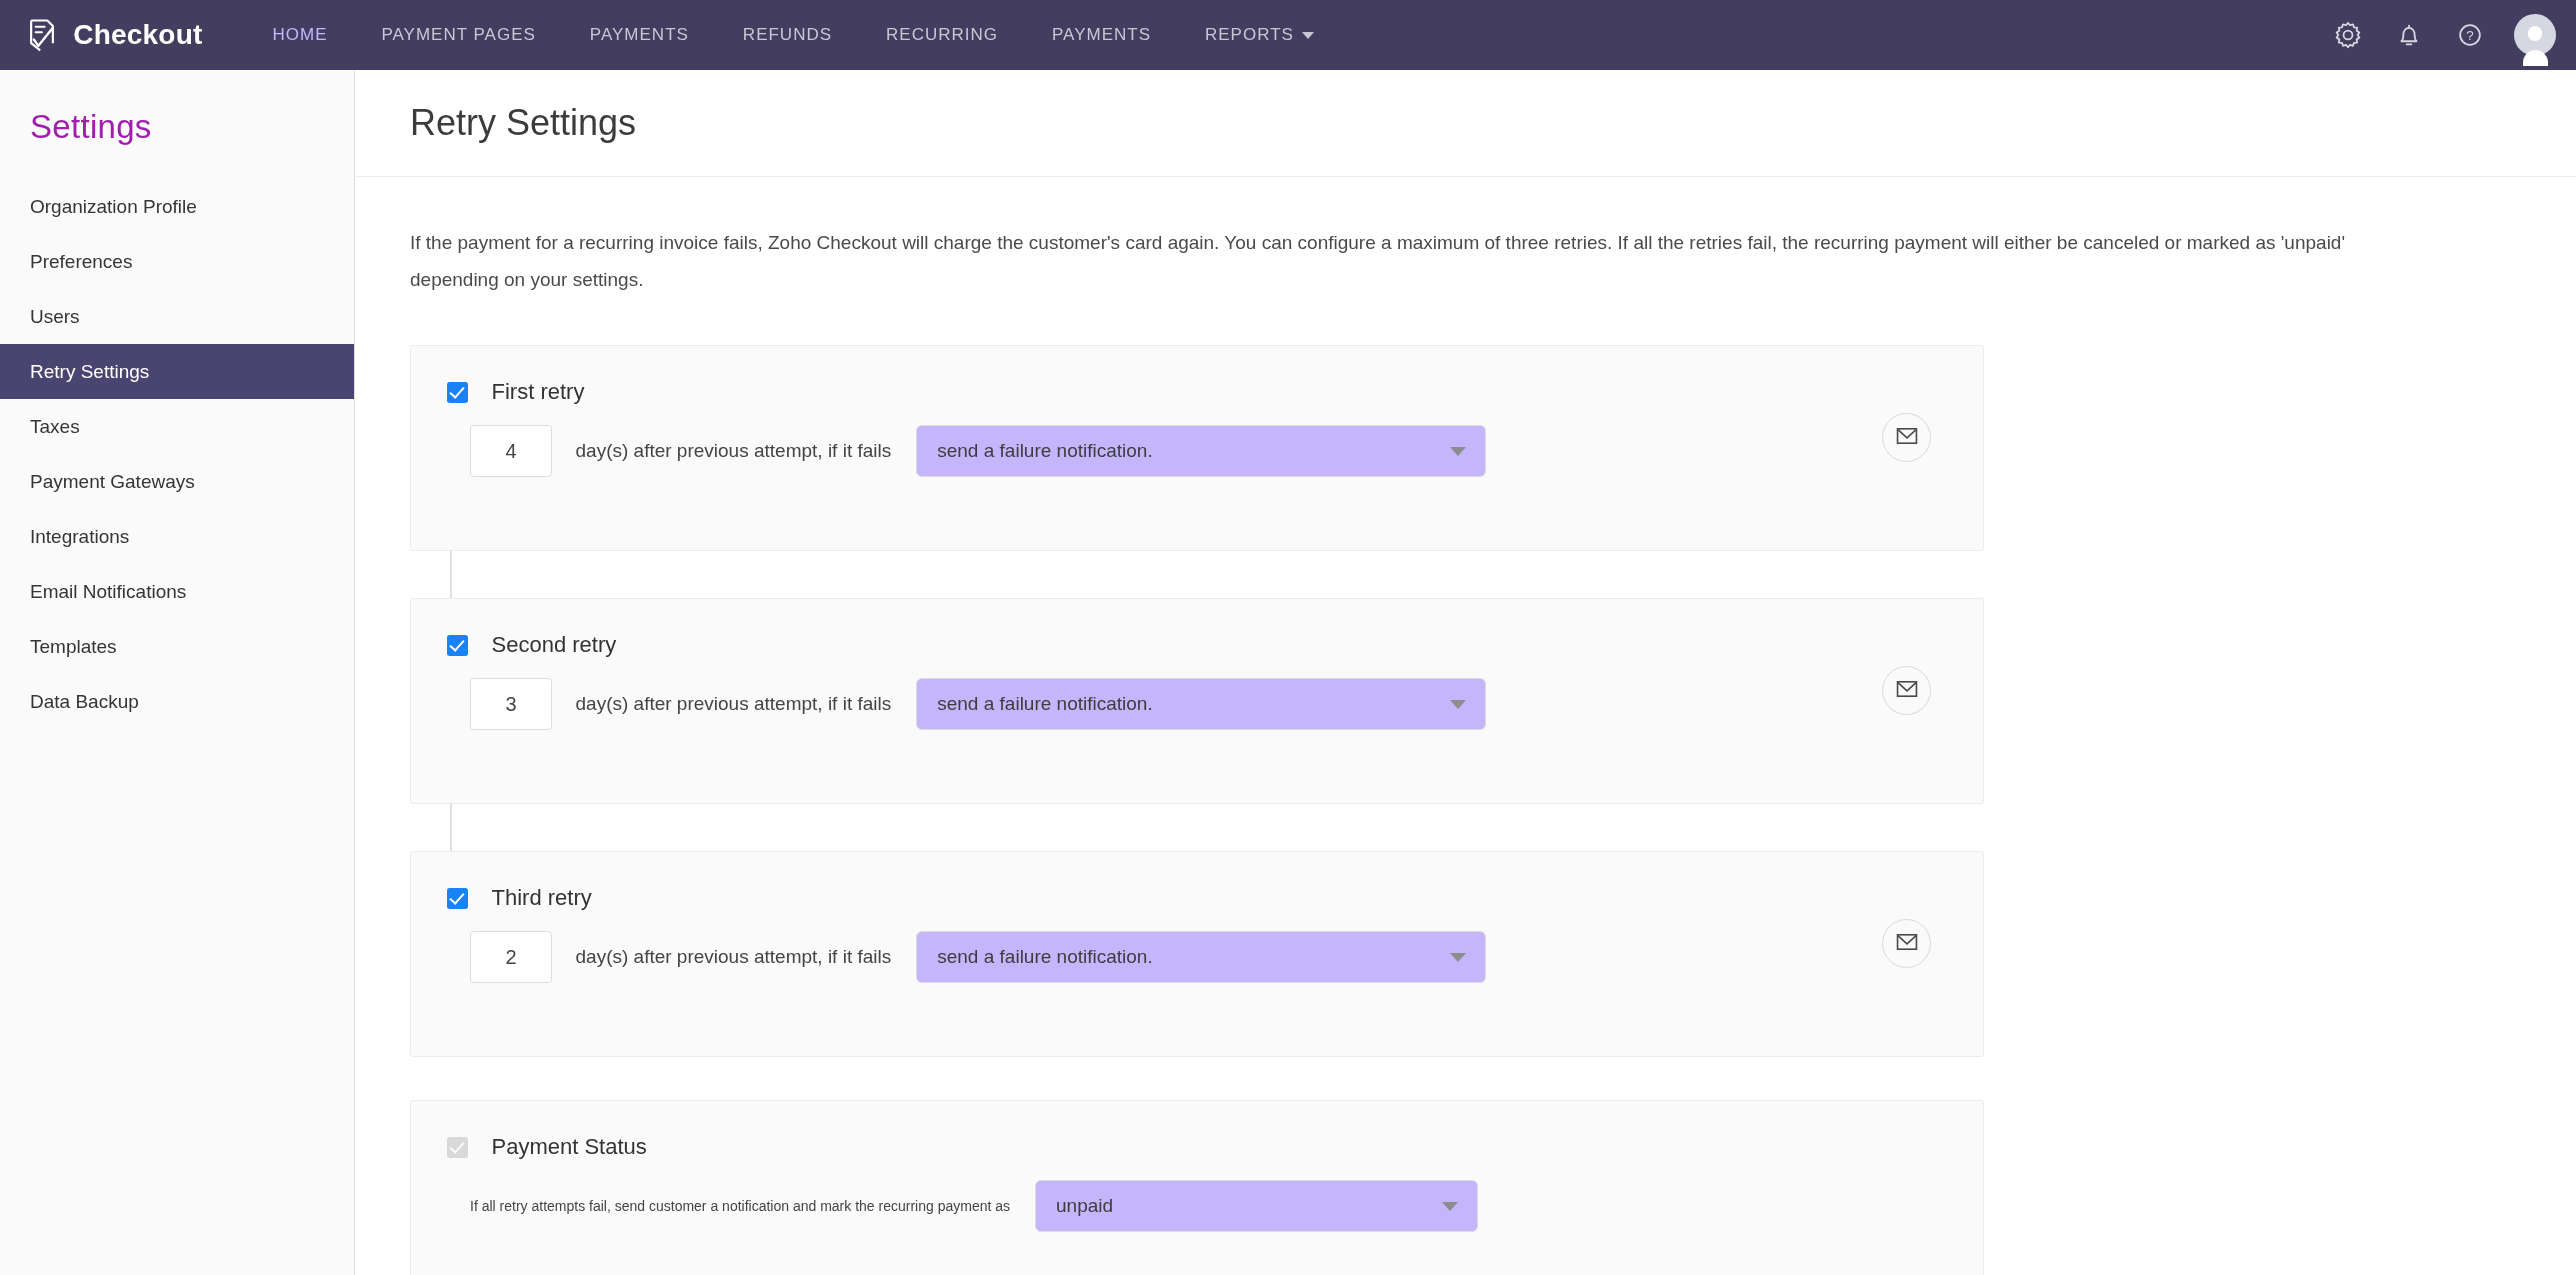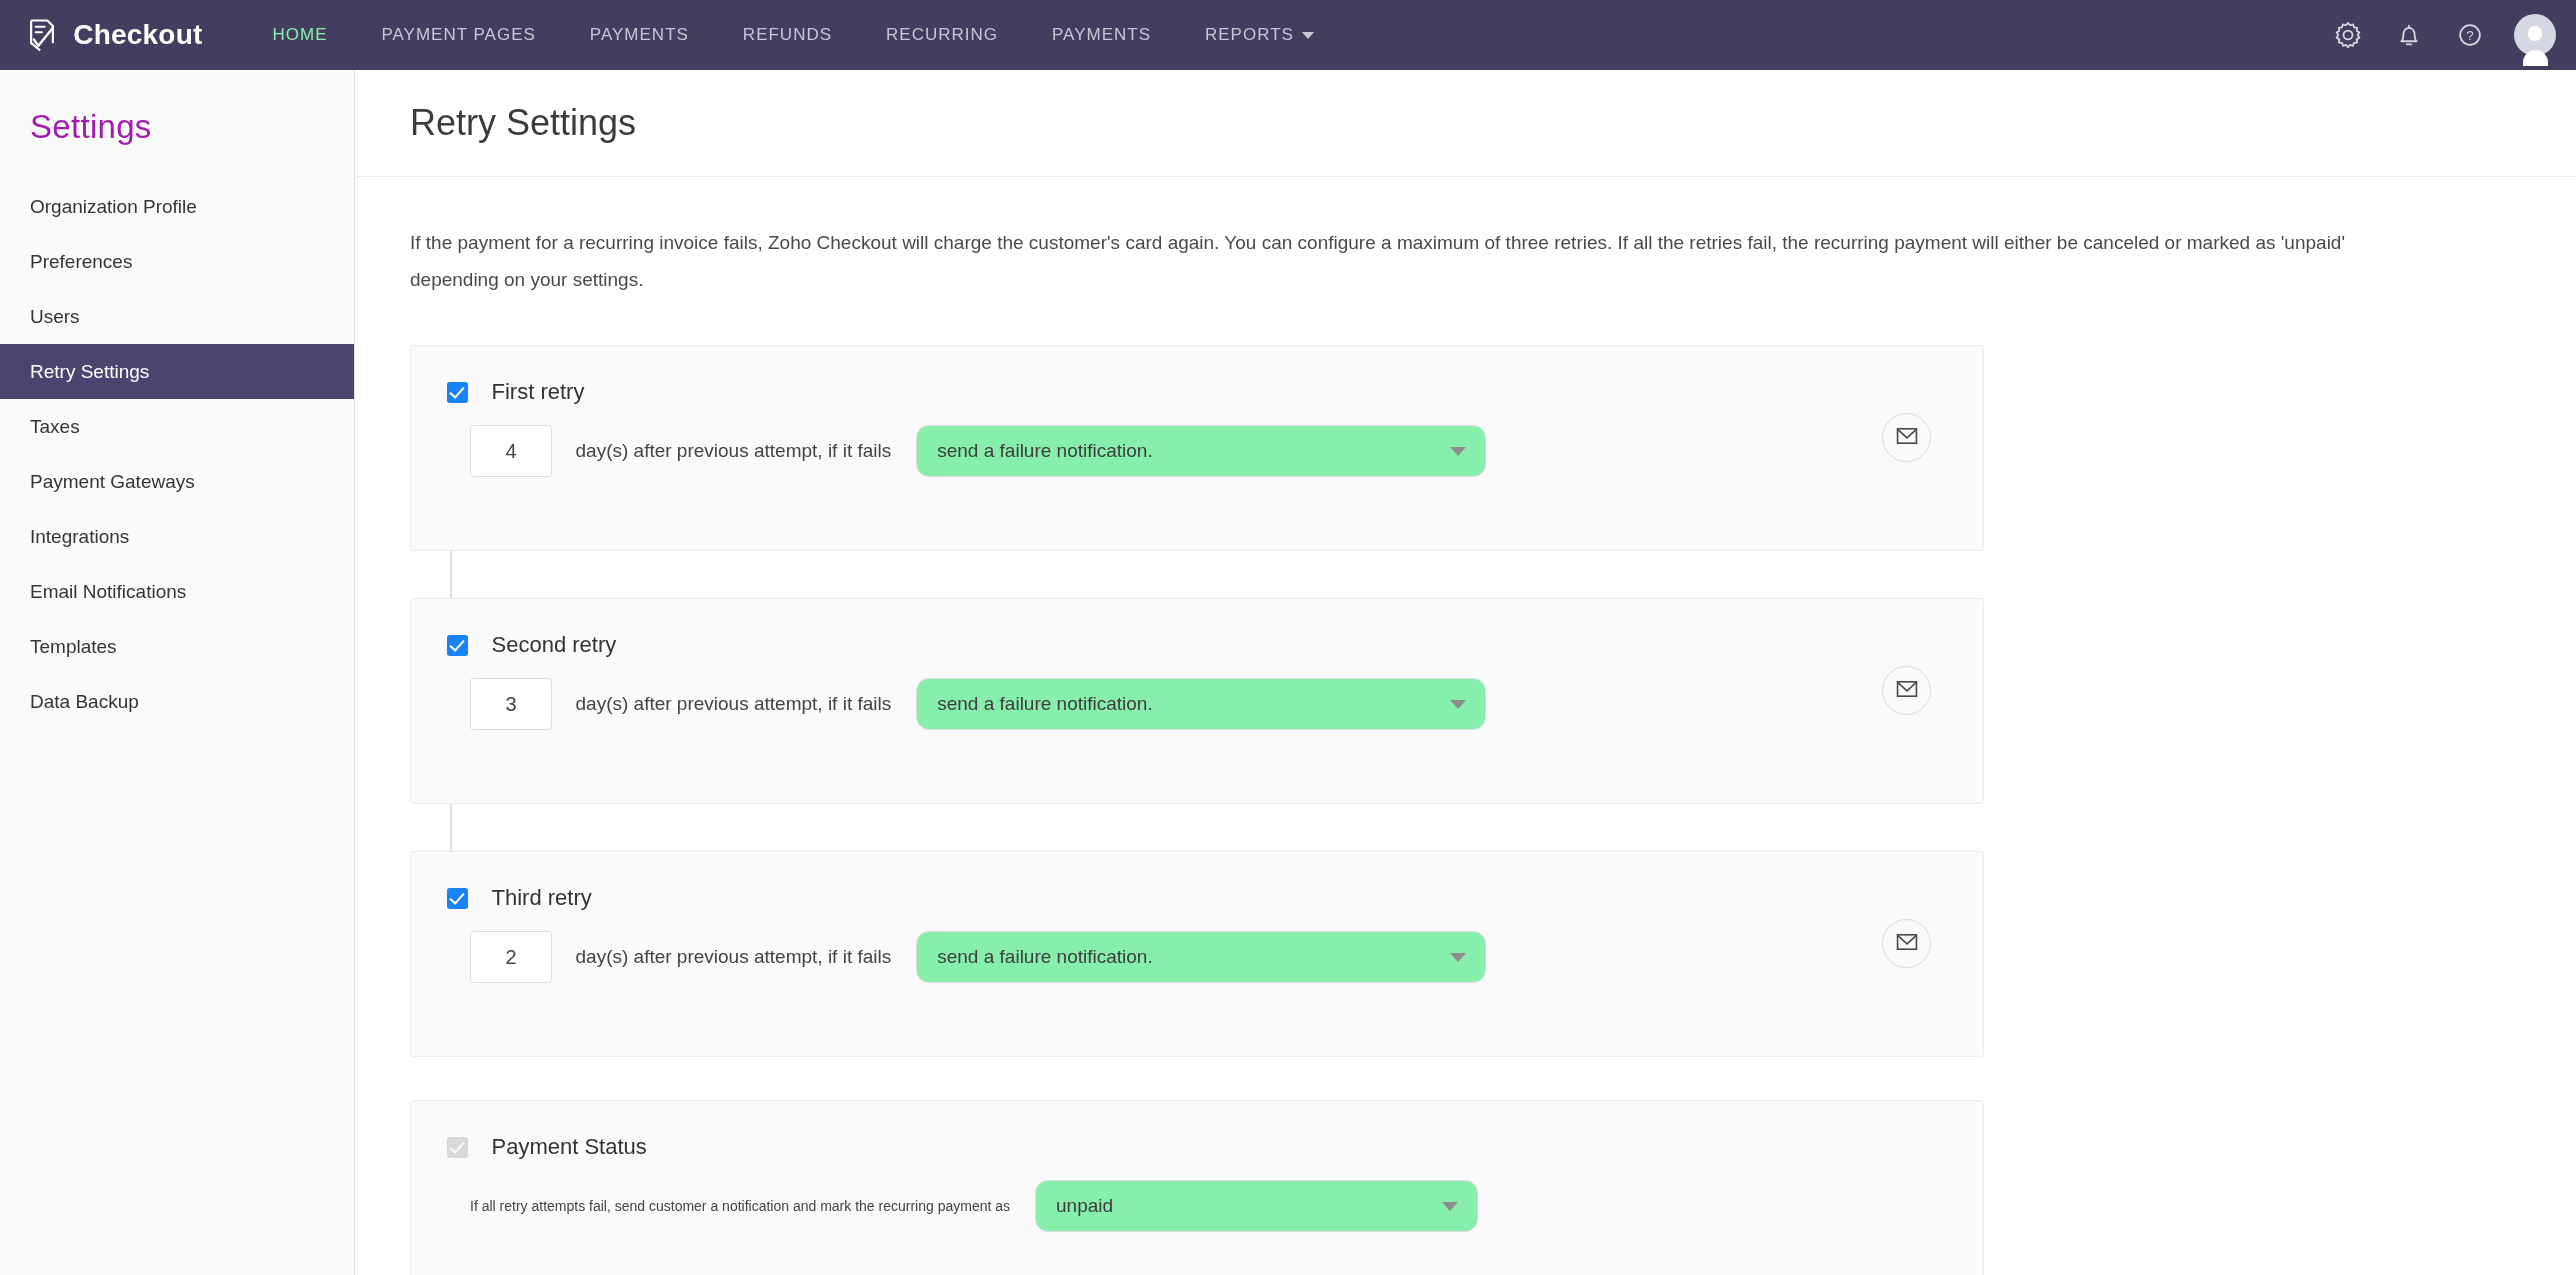--- a/index.html
+++ b/index.html
@@ -25,21 +25,21 @@
   .brand-name {
     color: #ffffff; font-size: 28px; font-weight: 600;
     margin-left: 12.7px; letter-spacing: 0.2px;
   }
   .navlinks { display: flex; align-items: center; }
   .navlink {
     color: #c9c6d6; font-size: 17px; letter-spacing: 1px;
     padding: 0 27px; cursor: pointer; white-space: nowrap;
     display: flex; align-items: center;
   }
-  .navlink.active { color: #86efac; }
+  .navlink.active { color: #c4b5fd; }
   .caret-down {
     display: inline-block; margin-left: 8.1px;
     width: 0; height: 0;
     border-left: 6.3px solid transparent;
     border-right: 6.3px solid transparent;
     border-top: 7.2px solid #c9c6d6;
   }
   .nav-right {
     position: absolute; right: 20px; top: 0; height: 70px;
     display: flex; align-items: center; gap: 27px;
@@ -150,22 +150,22 @@
   .row-text {
     margin-left: 23.5px; font-size: 19px; color: #444444; white-space: nowrap;
   }
   .select-wrap {
     position: relative; margin-left: 25px;
     width: 570px; height: 52px;
   }
   .select-wrap.wide { width: 443px; }
   .sel {
     width: 100%; height: 100%;
-    background: #86efac; border: 0.9px solid #dcdcdc;
-    border-radius: 13px; display: flex; align-items: center;
+    background: #c4b5fd; border: 0.9px solid #dcdcdc;
+    border-radius: 6px; display: flex; align-items: center;
     padding: 0 36px 0 20px; font-size: 19px; color: #3d3d3d;
     cursor: pointer; white-space: nowrap; overflow: hidden;
   }
   .sel-arrow {
     position: absolute; right: 20px; top: 50%;
     margin-top: -3.6px;
     width: 0; height: 0;
     border-left: 8.1px solid transparent;
     border-right: 8.1px solid transparent;
     border-top: 9px solid #8c8c8c;

